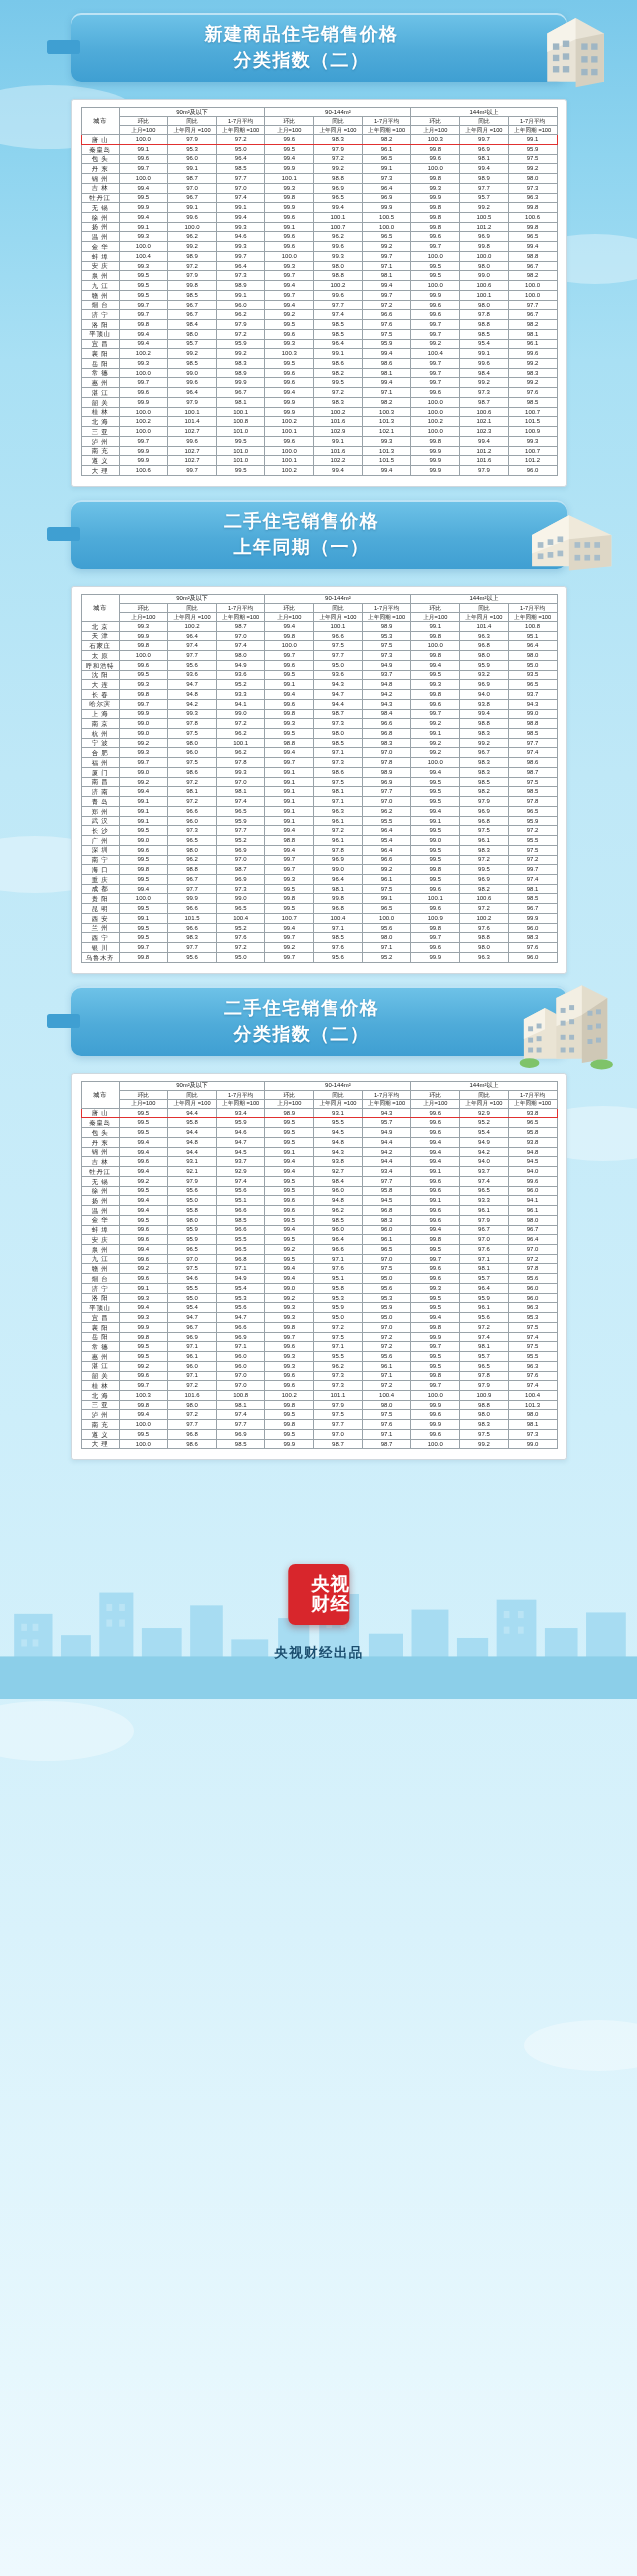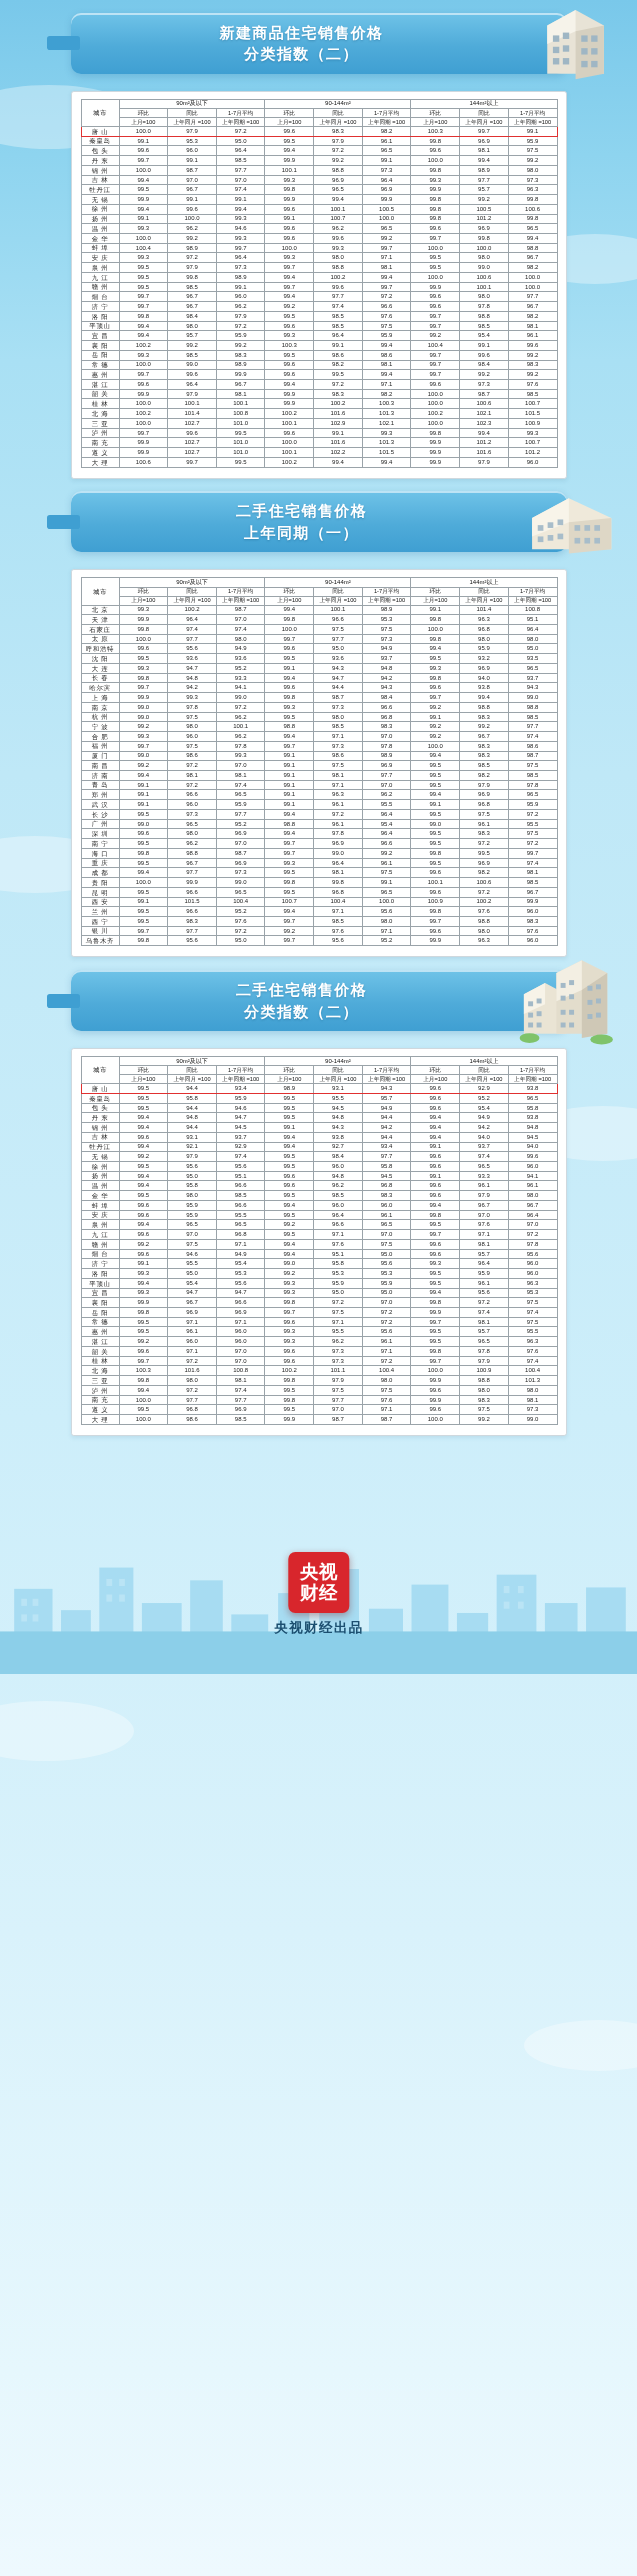--- a/index.html
+++ b/index.html
@@ -45,21 +45,21 @@
     border-radius:10px;
     background:linear-gradient(180deg,#6fc3e8 0%, #4fabd9 55%, #3f9fd2 100%);
     box-shadow:0 2.1px 0 rgba(255,255,255,0.55) inset, 0 2.8px 7px rgba(40,110,160,0.22);
     display:flex;
     align-items:center;
     justify-content:center;
     padding:8.5px 106px 8.5px 43px;
   }
   .banner .ttl {
     color:#ffffff;
-    font-size:15px;
+    font-size:18px;
     font-weight:bold;
     letter-spacing:1.4px;
     line-height:1.45;
     text-align:center;
     text-shadow:0 1.4px 2.1px rgba(20,80,120,0.35);
     margin-left:28px;
   }
   .banner .ribbon-l, .banner .ribbon-r {
     position:absolute;
     top:50%;
@@ -147,33 +147,33 @@
     text-align:center;
     z-index:6;
   }
   .logo-box {
     width:61px; height:61px;
     background:#d8262c;
     border-radius:7px;
     margin:0 auto;
     display:flex;
     flex-direction:column;
-    align-items:center;
+    align-items:flex-end;
     justify-content:center;
     box-shadow:0 2.8px 7px rgba(120,20,20,0.35);
   }
   .logo-box span {
     color:#fff;
     font-size:18.4px;
     font-weight:bold;
     line-height:1.12;
     letter-spacing:0.7px;
   }
   .logo-cap {
-    margin-top:6px;
+    margin-top:19px;
     color:#1c4f70;
     font-size:13.5px;
     font-weight:bold;
     letter-spacing:1.4px;
   }
 </style>
 </head>
 <body>
 
 <div class="page">

